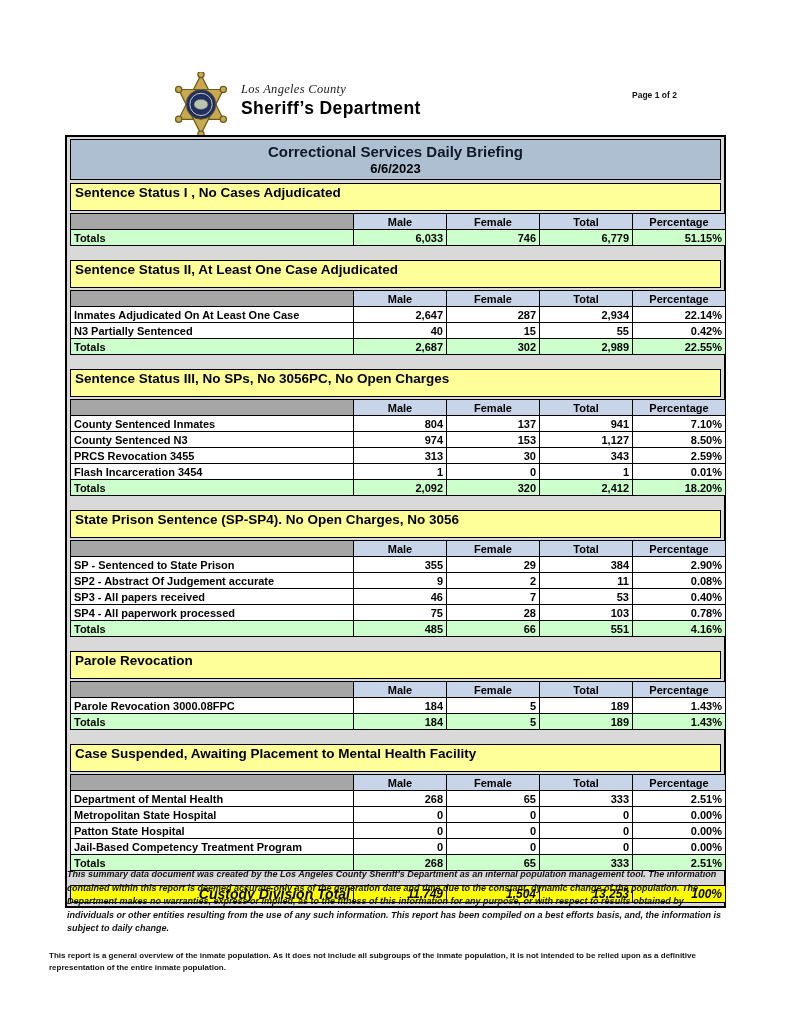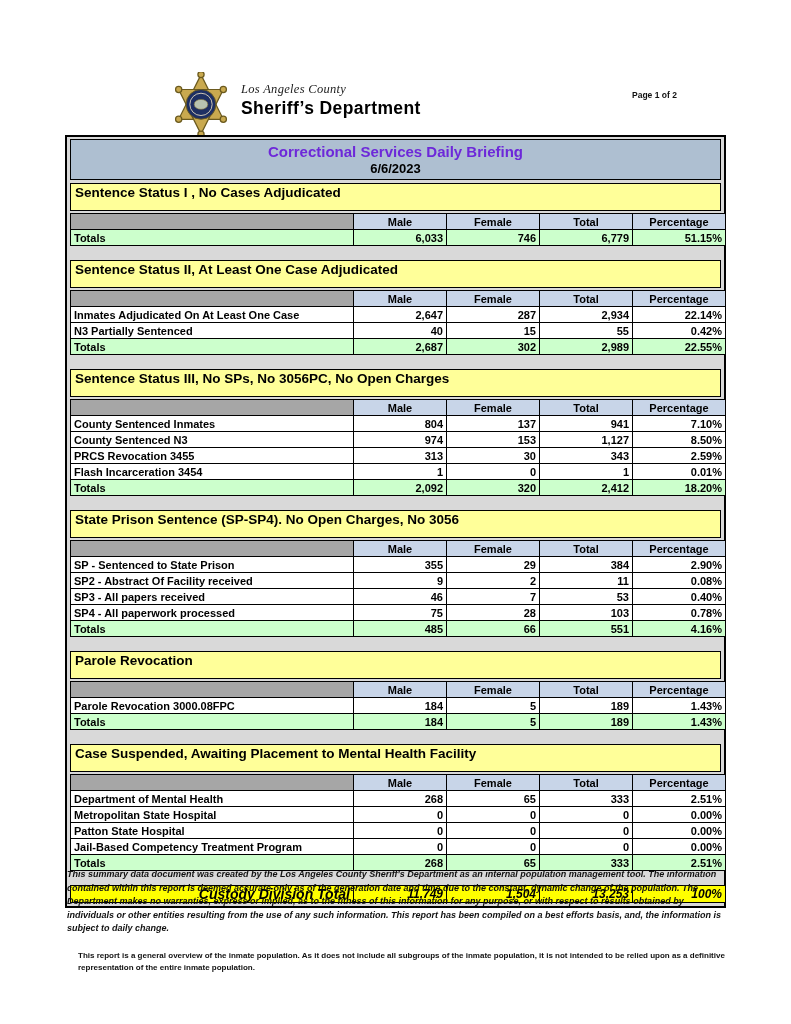--- a/index.html
+++ b/index.html
@@ -17,21 +17,21 @@
     letter-spacing:.4px; margin-top:1px; }
   .page-label { position:absolute; left:567px; top:18px; font-size:8.5px;
     font-weight:bold; color:#111;text-align:right; }
 
   
   .report { position:absolute; top:135px; left:65px; width:661px;
     background:#d9d9d9; border:2px solid #000; padding:2px 3px 3px 3px; }
 
   .title-bar { background:#aebfd1; border:1px solid #000; text-align:center;
     padding:3px 0 3px 0; margin-bottom:3px; }
-  .title-bar .title { font-size:15px; font-weight:bold; color:#6d28d9; }
+  .title-bar .title { font-size:15px; font-weight:bold; color:#0f172a; }
   .title-bar .date { font-size:13px; font-weight:bold; color:#000; margin-top:1px; }
 
   .section { margin-bottom:14px; }
   .section-heading { background:#ffff99; border:1px solid #000; font-size:13.5px;
     font-weight:bold; padding:1px 4px 10px 4px; margin-bottom:2px; }
 
   table.grid { width:655px; border-collapse:collapse; table-layout:fixed; }
   table.grid col.c-label { width:283px; }
   table.grid col.c-num { width:93px; }
   table.grid td { border:1px solid #000; font-size:11px; font-weight:bold;
@@ -45,21 +45,21 @@
 
   .grand-total { margin-top:10px; }
   .grand-total td { background:#ffff00; height:23px; font-size:13.5px;font-style:italic; }
   .grand-total td.gt-label { text-align:right; font-size:14px; }
   .grand-total td.num { font-size:12px; }
 
   
   .disclaimer-1 { position:absolute; top:868px; left:67px; width:656px;
     font-size:9px; font-style:italic; font-weight:bold; line-height:1.5;
     color:#111; }
-  .disclaimer-2 { position:absolute; top:950px; left:78px; width:661px;
+  .disclaimer-2 { position:absolute; top:950px; left:49px; width:661px;
     font-size:8px; font-weight:bold; line-height:1.45; color:#111; }
 </style>
 </head>
 <body>
 
 <div class="page-header">
   <div class="logo-wrap">
     <svg width="62" height="66" viewBox="0 0 100 106">
       <g stroke="#6b5a1e" stroke-width="2" fill="#c9a94f">
         <polygon points="50,4 14,76 86,76"></polygon>
@@ -237,21 +237,21 @@
               <td class="colhead">Percentage</td>
             </tr>
             <tr>
               <td class="rowlabel">SP - Sentenced to State Prison</td>
               <td class="num">355</td>
               <td class="num">29</td>
               <td class="num">384</td>
               <td class="num">2.90%</td>
             </tr>
             <tr>
-              <td class="rowlabel">SP2 - Abstract Of Facility received</td>
+              <td class="rowlabel">SP2 - Abstract Of Judgement accurate</td>
               <td class="num">9</td>
               <td class="num">2</td>
               <td class="num">11</td>
               <td class="num">0.08%</td>
             </tr>
             <tr>
               <td class="rowlabel">SP3 - All papers received</td>
               <td class="num">46</td>
               <td class="num">7</td>
               <td class="num">53</td>

